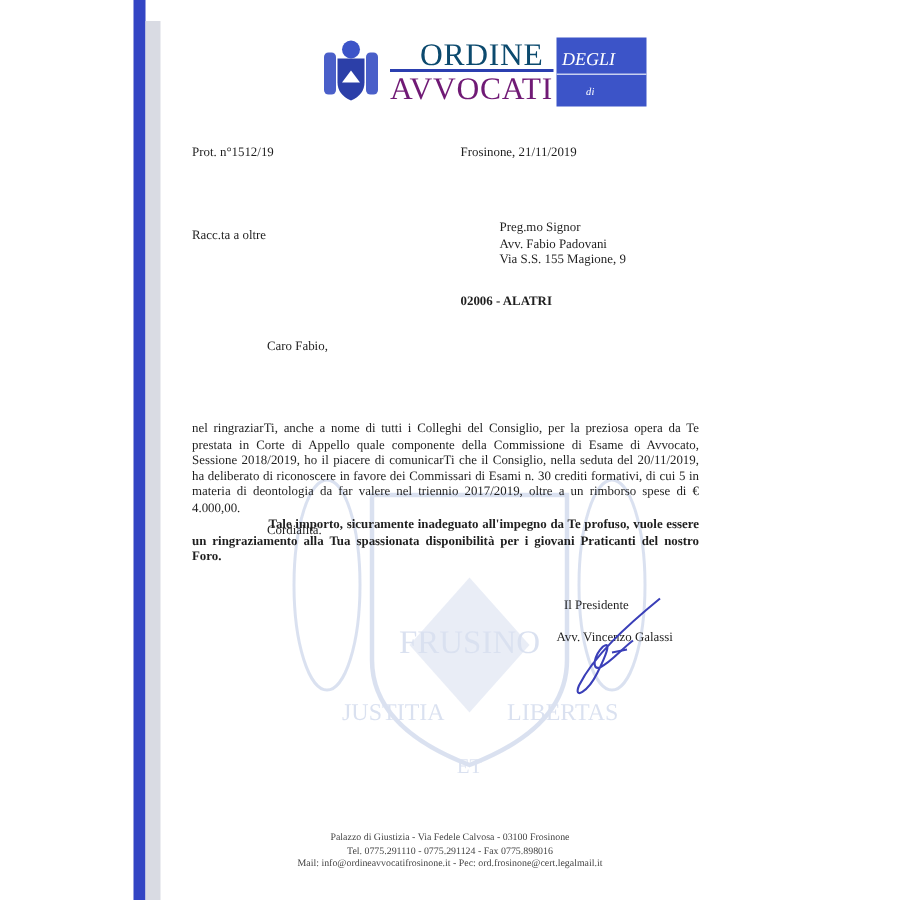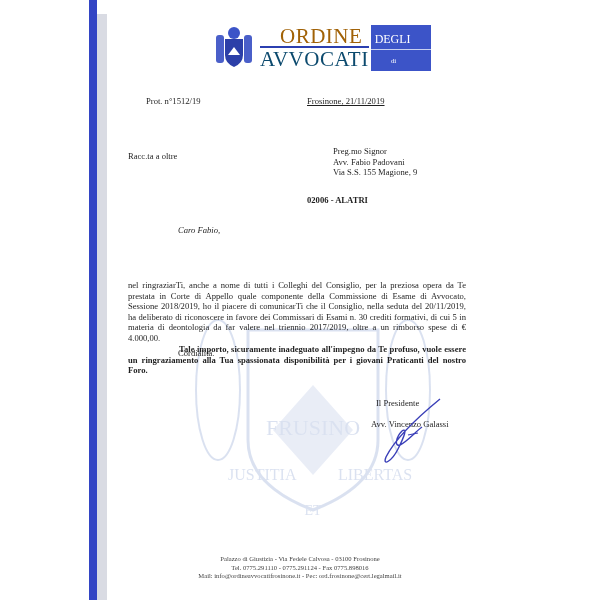--- a/index.html
+++ b/index.html
@@ -8,33 +8,33 @@
       font-family: "Liberation Serif", serif; color: #1f1f1f;
     }
     .bar-blue { position: absolute; left: 89px; top: 0; width: 8px; height: 600px; background: #3345c4; }
     .bar-grey { position: absolute; left: 97px; top: 14px; width: 10px; height: 586px; background: #d9dbe3; }
 
     
     .letterhead { position: absolute; left: 214px; top: 25px; height: 46px; display: flex; align-items: stretch; }
     .crest { width: 40px; height: 44px; position: relative; margin-right: 6px; }
     .crest svg { width: 40px; height: 44px; }
     .lh-words { display: flex; flex-direction: column; justify-content: center; margin-right: 2px; }
-    .lh-ordine { font-size: 21px; line-height: 20px; color: #a16207; border-bottom: 2px solid #2b3fb0; padding-left: 20px; letter-spacing: 0.5px; }
-    .lh-avvocati { font-size: 21px; line-height: 22px; color: #0c4a6e; letter-spacing: 0.5px; font-family: Liberation Serif, serif; }
-    .lh-box { background: #3c54c8; width: 60px; display: flex; flex-direction: column; color: #fff; }
+    .lh-ordine { font-size: 21px; line-height: 20px; color: #0c4a6e; border-bottom: 2px solid #2b3fb0; padding-left: 20px; letter-spacing: 0.5px; }
+    .lh-avvocati { font-size: 21px; line-height: 22px; color: #701a75; letter-spacing: 0.5px; font-family: Liberation Serif, serif; }
+    .lh-box { background: #3c54c8; width: 60px; display: flex; flex-direction: column; color: #fff; font-style: italic; }
     .lh-degli { font-size: 12px; height: 24px; line-height: 28px; padding-left: 4px; border-bottom: 1px solid #c8d0f0; }
     .lh-frosinone { font-size: 7px; height: 21px; line-height: 22px; padding-left: 20px; letter-spacing: 0.2px; }
 
     .text { position: absolute; font-size: 8.6px; line-height: 10.6px; white-space: nowrap; }
-    .prot { left: 128px; top: 96px; margin-left: 18px; }
-    .date { left: 307px; top: 96px; text-decoration: underline; }
+    .prot { left: 128px; top: 96px; }
+    .date { left: 307px; top: 96px; }
     .racc { left: 128px; top: 151px; }
     .addr { left: 307px; top: 146px; margin-left: 26px; }
     .cap { left: 307px; top: 195px; font-weight: bold; }
-    .greeting { left: 178px; top: 225px; font-style: italic; }
+    .greeting { left: 178px; top: 225px; }
     .body-para { position: absolute; left: 128px; width: 338px; font-size: 8.6px; line-height: 10.6px; text-align: justify; margin-top: 34px; }
     .p1 { top: 246px; text-indent: 0; }
     .p2 { top: 310px; text-indent: 51px; font-weight: bold; }
     .closing { left: 178px; top: 348px; }
     .sig-title { left: 376px; top: 398px; }
     .sig-name { left: 371px; top: 419px; }
     .signature { position: absolute; left: 378px; top: 397px; width: 70px; height: 72px; }
 
     .watermark { position: absolute; left: 188px; top: 310px; width: 250px; height: 220px; opacity: 0.18; }
 

